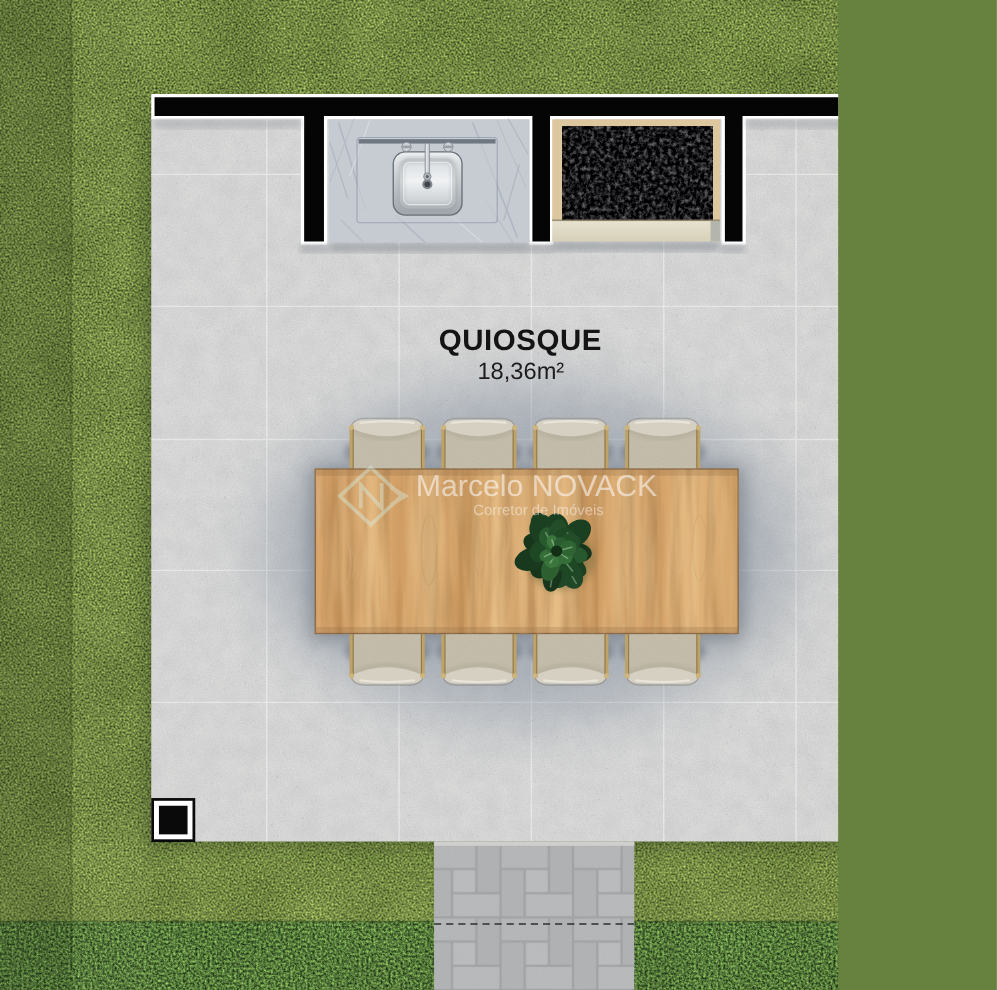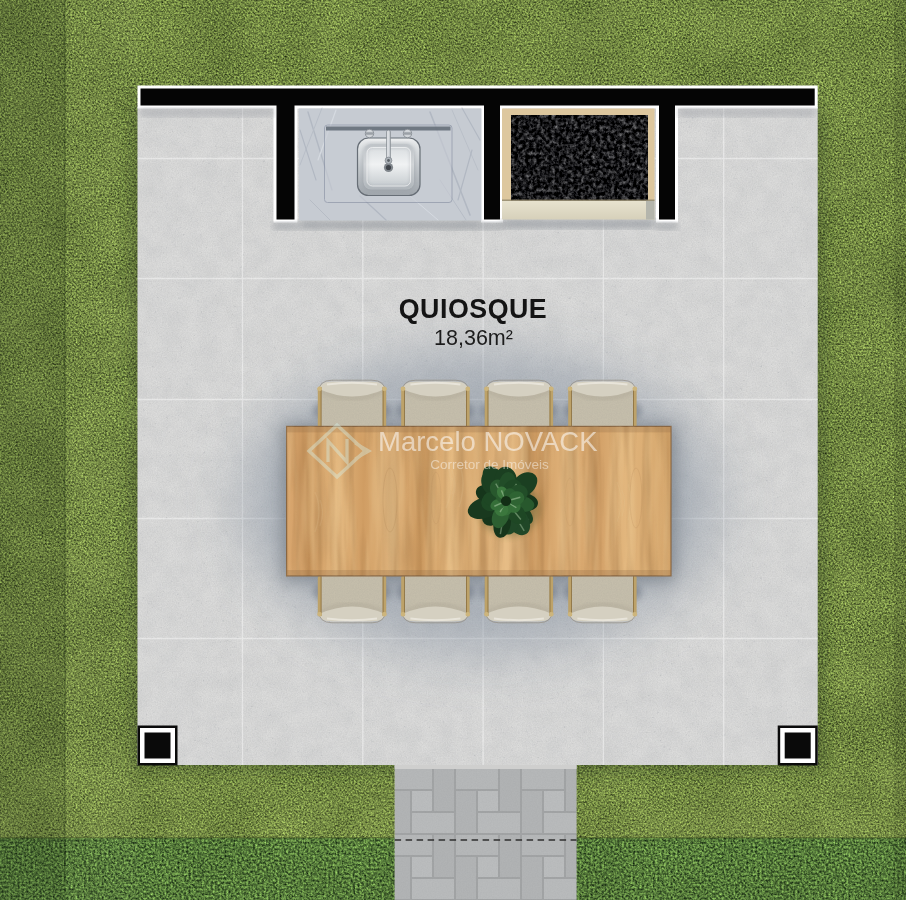--- a/index.html
+++ b/index.html
@@ -1,16 +1,16 @@
 <!DOCTYPE html>
 <html><head>
 <meta charset="utf-8">
 <style>
 html,body{margin:0;padding:0;background:#67823f;}
-#stage{position:relative;width:906px;height:900px;overflow:hidden;font-family:"Liberation Sans",sans-serif;}
+#stage{position:relative;width:762px;height:900px;overflow:hidden;font-family:"Liberation Sans",sans-serif;}
 svg{display:block;}
 </style>
 </head>
 <body>
 <div id="stage">
 <svg width="906" height="900" viewBox="0 0 906 900">
 <defs>
 <filter id="fGrass" x="0" y="0" width="100%" height="100%" color-interpolation-filters="sRGB">
 <feTurbulence type="fractalNoise" baseFrequency="0.55" numOctaves="3" seed="7"></feTurbulence>
 <feColorMatrix type="matrix" values="0.86 0.14 0 0 -0.035  1.00 0.17 0 0 -0.03  0.50 0.09 0 0 -0.026  0 0 0 0 1"></feColorMatrix>

